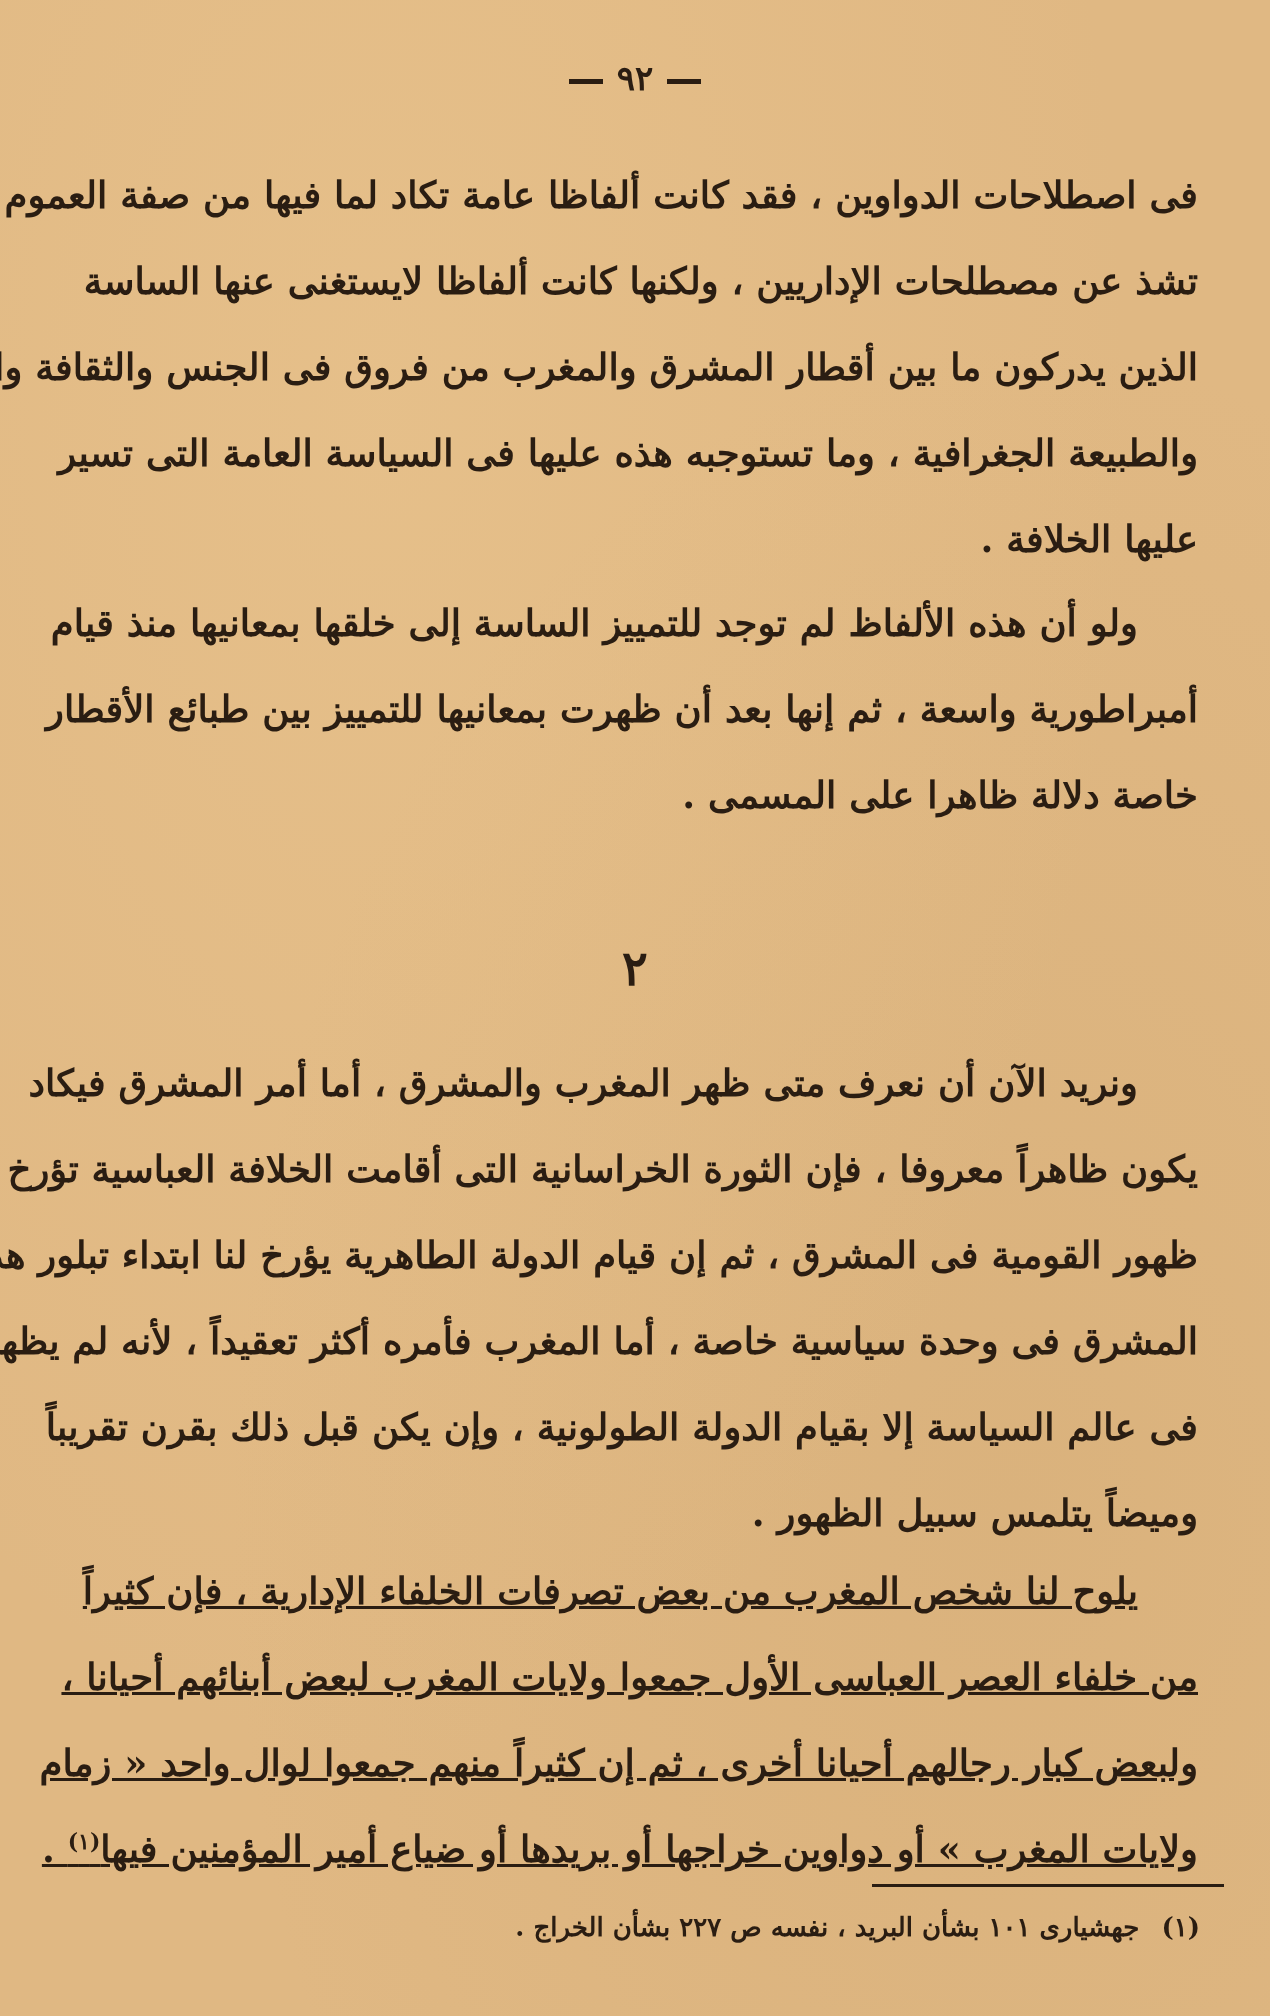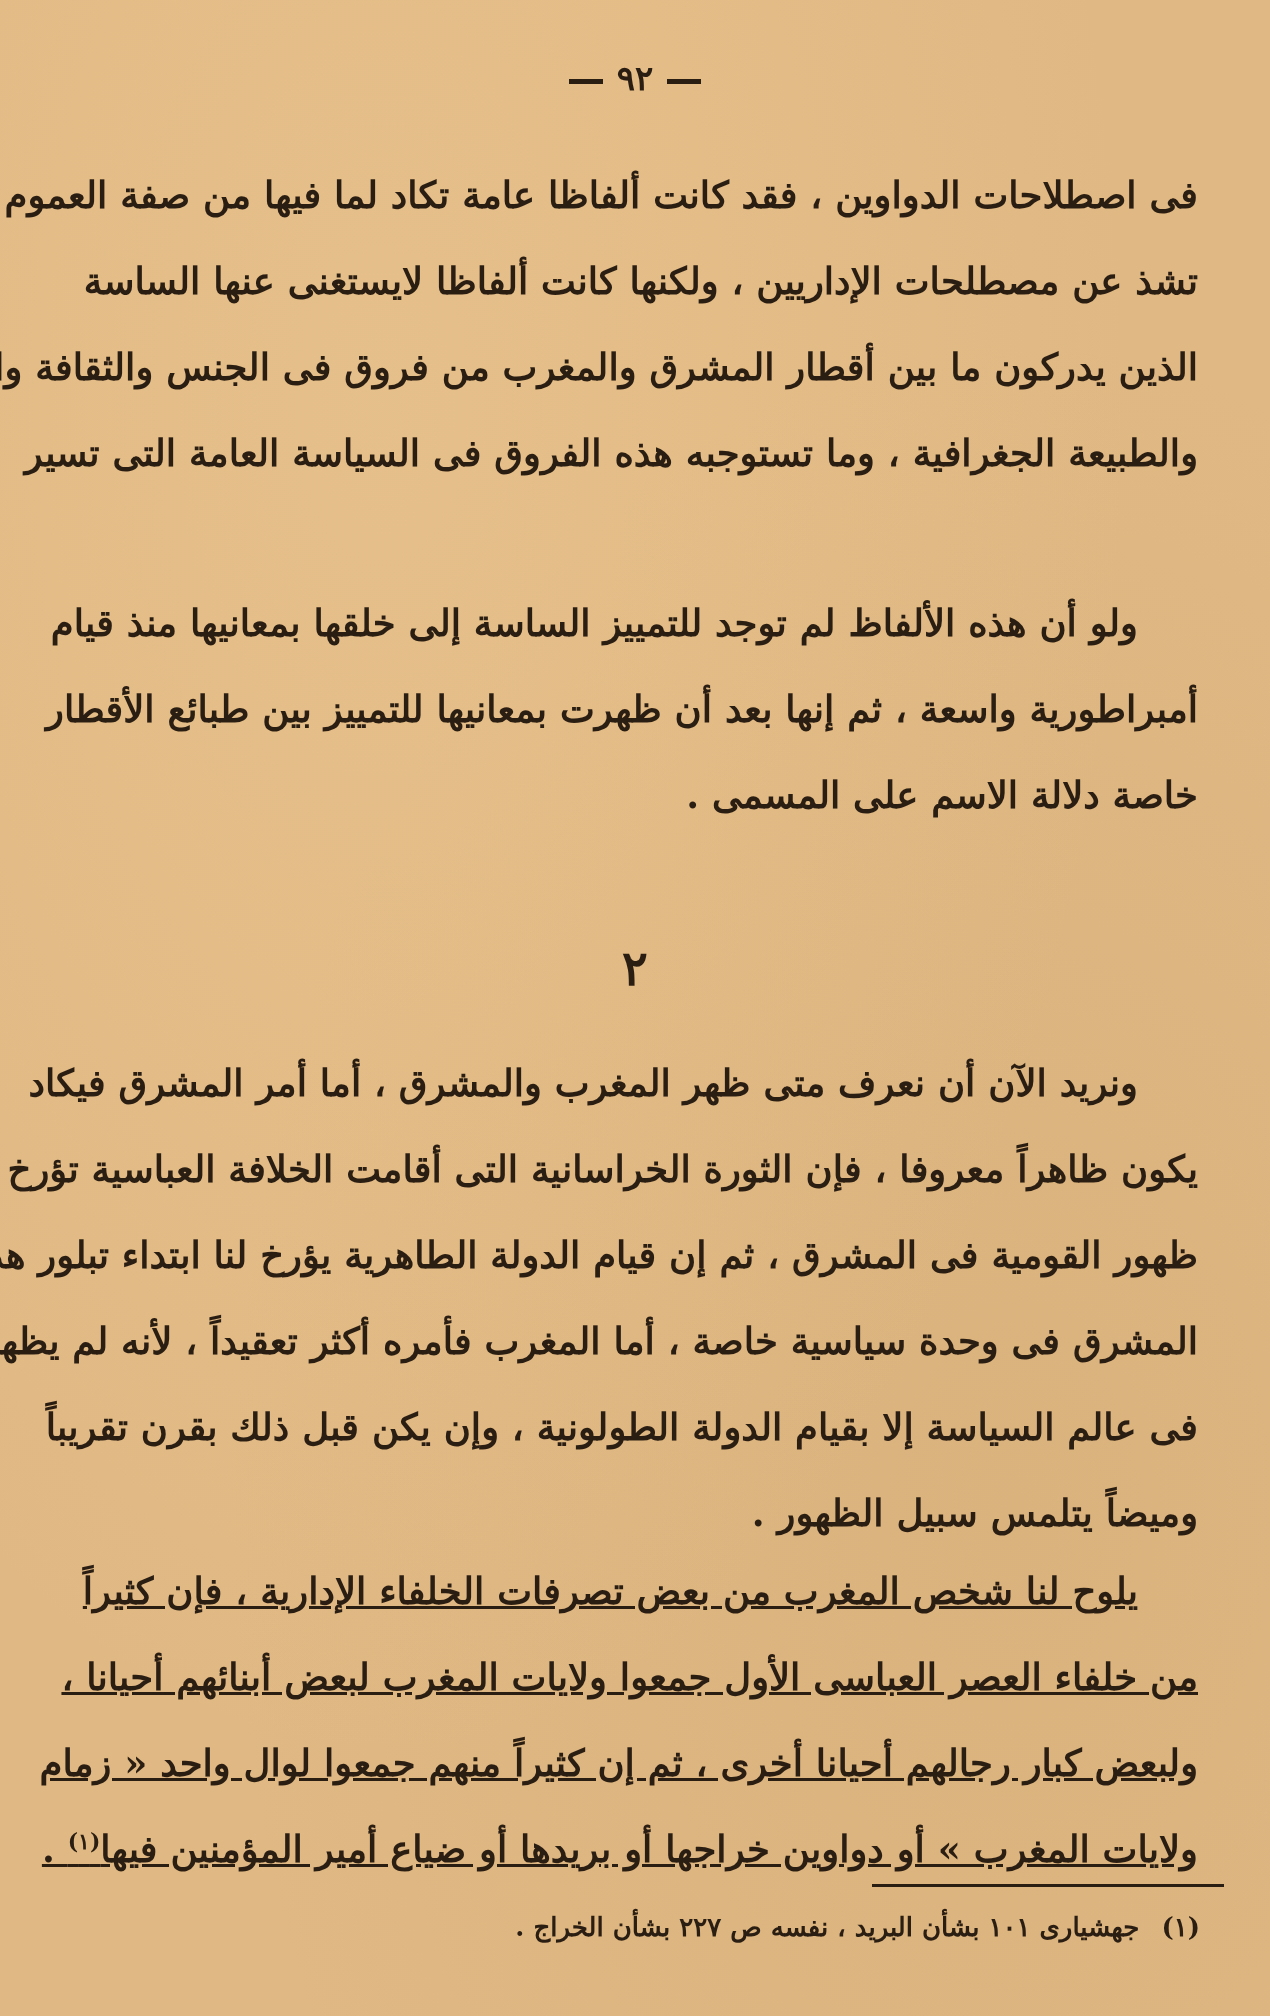--- a/index.html
+++ b/index.html
@@ -111,27 +111,28 @@
 <div class="page">
 
   <div class="page-number">
     <span class="dash"></span><span>٩٢</span><span class="dash"></span>
   </div>
 
   <div class="body-text" id="para-1">
     <span class="line">فى اصطلاحات الدواوين ، فقد كانت ألفاظا عامة تكاد لما فيها من صفة العموم</span>
     <span class="line">تشذ عن مصطلحات الإداريين ، ولكنها كانت ألفاظا لايستغنى عنها الساسة</span>
     <span class="line">الذين يدركون ما بين أقطار المشرق والمغرب من فروق فى الجنس والثقافة والأمزجة</span>
-    <span class="line">والطبيعة الجغرافية ، وما تستوجبه هذه الفروق فى السياسة العامة التى تسير</span>
+    <span class="line">والطبيعة الجغرافية ، وما تستوجبه هذه عليها فى السياسة العامة التى تسير</span>
+    <span class="line last">عليها الخلافة .</span>
   </div>
 
   <div class="body-text" id="para-2">
     <span class="line indent">ولو أن هذه الألفاظ لم توجد للتمييز الساسة إلى خلقها بمعانيها منذ قيام</span>
     <span class="line">أمبراطورية واسعة ، ثم إنها بعد أن ظهرت بمعانيها للتمييز بين طبائع الأقطار</span>
-    <span class="line last">خاصة دلالة الاسم على المسمى .</span>
+    <span class="line last">خاصة دلالة ظاهرا على المسمى .</span>
   </div>
 
   <div class="section-number">٢</div>
 
   <div class="body-text" id="para-3">
     <span class="line indent">ونريد الآن أن نعرف متى ظهر المغرب والمشرق ، أما أمر المشرق فيكاد</span>
     <span class="line">يكون ظاهراً معروفا ، فإن الثورة الخراسانية التى أقامت الخلافة العباسية تؤرخ</span>
     <span class="line">ظهور القومية فى المشرق ، ثم إن قيام الدولة الطاهرية يؤرخ لنا ابتداء تبلور هذا</span>
     <span class="line">المشرق فى وحدة سياسية خاصة ، أما المغرب فأمره أكثر تعقيداً ، لأنه لم يظهر</span>
     <span class="line">فى عالم السياسة إلا بقيام الدولة الطولونية ، وإن يكن قبل ذلك بقرن تقريباً</span>

